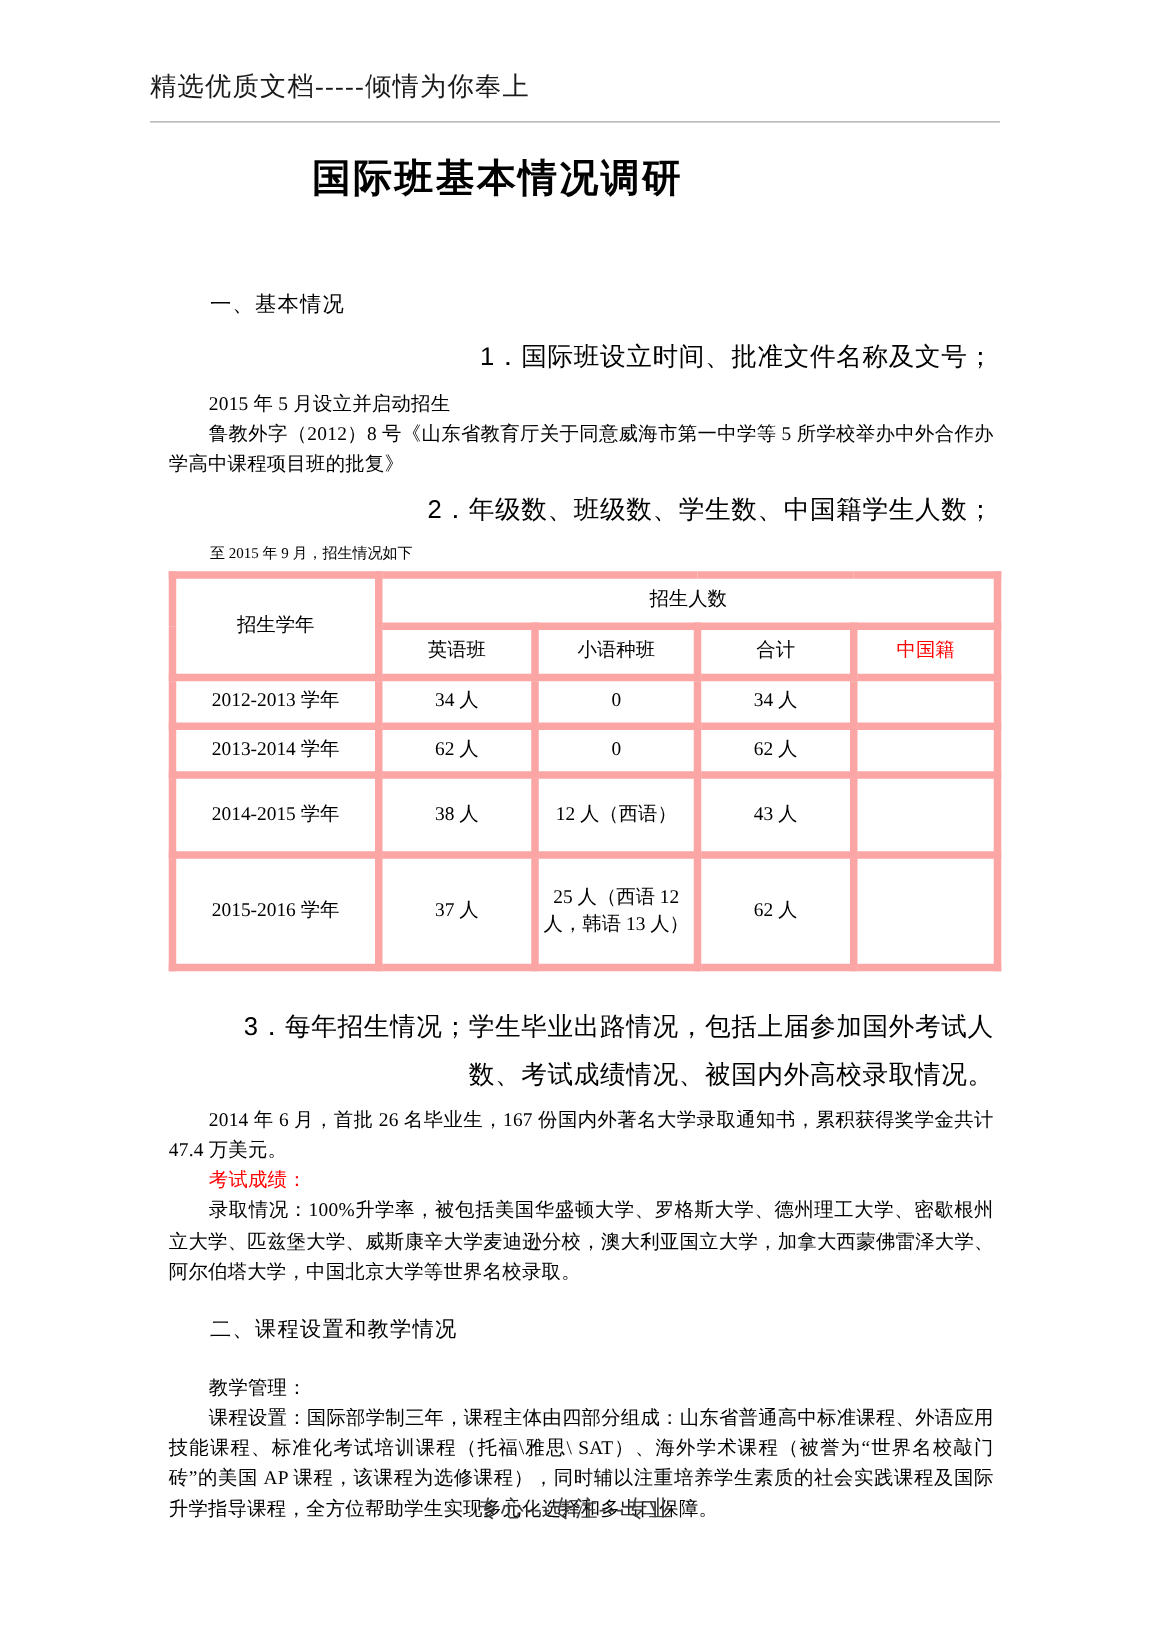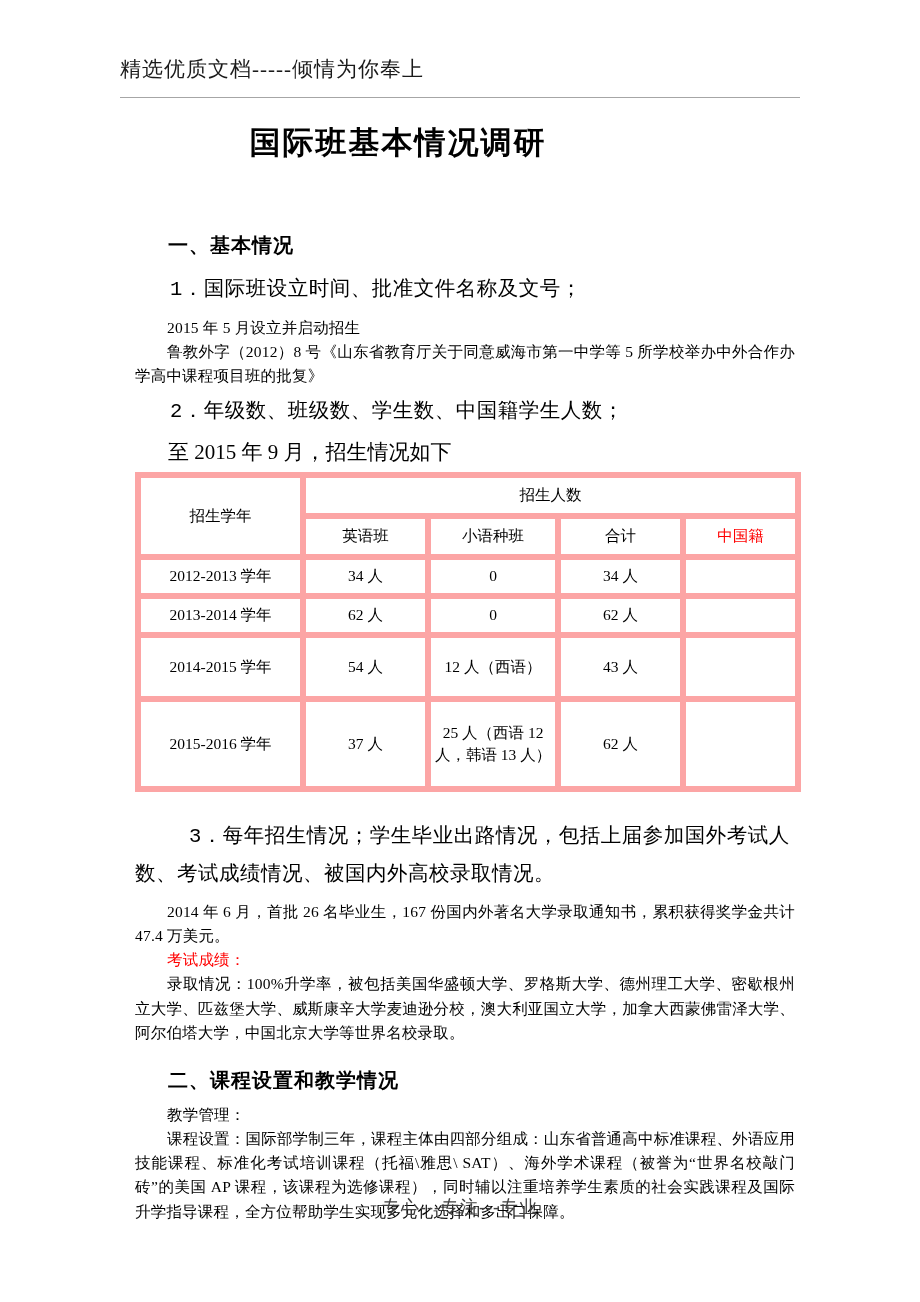--- a/index.html
+++ b/index.html
@@ -63,38 +63,39 @@
   
   .content {
     position: absolute;
     top: 232px;
     left: 135px;
     width: 660px;
   }
 
   .h2 {
     font-family: "Liberation Sans", "DejaVu Sans", sans-serif;
-    font-weight: bold;
-    font-size: 20px;
+    font-weight: normal;
+    font-size: 17px;
     letter-spacing: 1px;
     margin: 0 0 16px 0;
     padding-left: 33px;
   }
   .h2.second {
     margin-top: 22px;
-    margin-bottom: 9px;
+    margin-bottom: 24px;
   }
 
   .h3 {
-    font-family: Liberation Mono, monospace;
+    font-family: Liberation Sans, sans-serif;
     font-size: 20.5px;
     letter-spacing: 0.5px;
     margin: 0 0 10px 0;
     padding-left: 35px;
     line-height: 1.5;
+    text-align: right;
   }
   .h3.wrap {
     padding-left: 0;
     text-indent: 54px;
     margin-bottom: 6px;
     line-height: 1.85;
   }
 
   p.body {
     font-family: "Liberation Serif", "DejaVu Serif", serif;
@@ -109,21 +110,21 @@
   }
   .red {
     color: #FF0000;
   }
   .spacer-sm { height: 9px; }
   .spacer-lg { height: 26px; }
 
   
   .tbl-intro {
     font-family: "Liberation Serif", "DejaVu Serif", serif;
-    font-size: 21px;
+    font-size: 12px;
     margin: 0 0 6px 0;
     padding-left: 33px;
   }
   table.survey {
     border-collapse: collapse;
     width: 660px;
     table-layout: fixed;
     font-family: "Liberation Serif", "DejaVu Serif", serif;
     font-size: 15.5px;
   }
@@ -215,21 +216,21 @@
         </tr>
         <tr class="r-2">
           <td>2013-2014 学年</td>
           <td>62 人</td>
           <td>0</td>
           <td>62 人</td>
           <td></td>
         </tr>
         <tr class="r-3">
           <td>2014-2015 学年</td>
-          <td>54 人</td>
+          <td>38 人</td>
           <td class="cell-ml">12 人（西语）</td>
           <td>43 人</td>
           <td></td>
         </tr>
         <tr class="r-4">
           <td>2015-2016 学年</td>
           <td>37 人</td>
           <td class="cell-ml">25 人（西语 12 人，韩语 13 人）</td>
           <td>62 人</td>
           <td></td>

